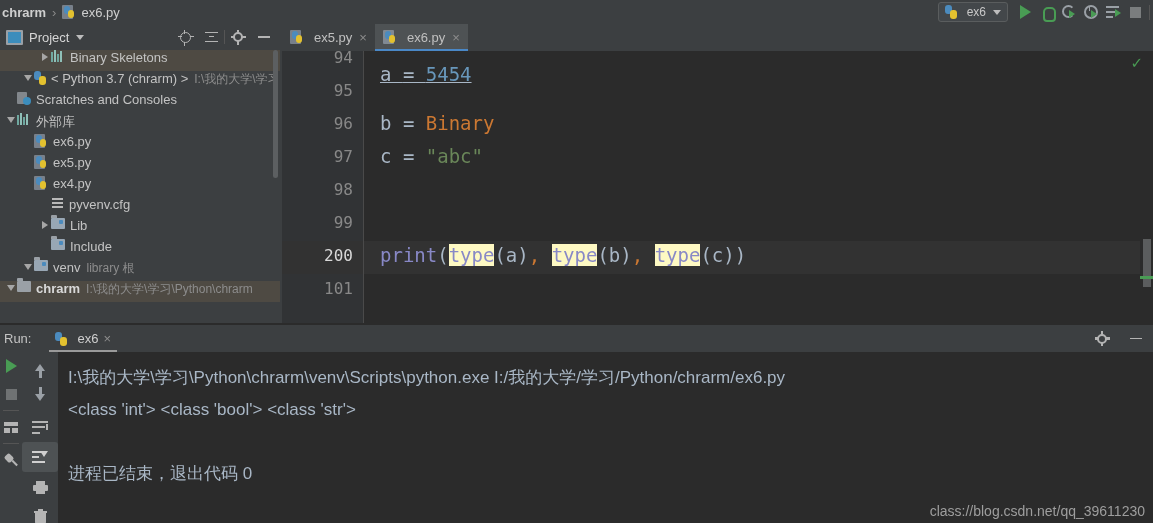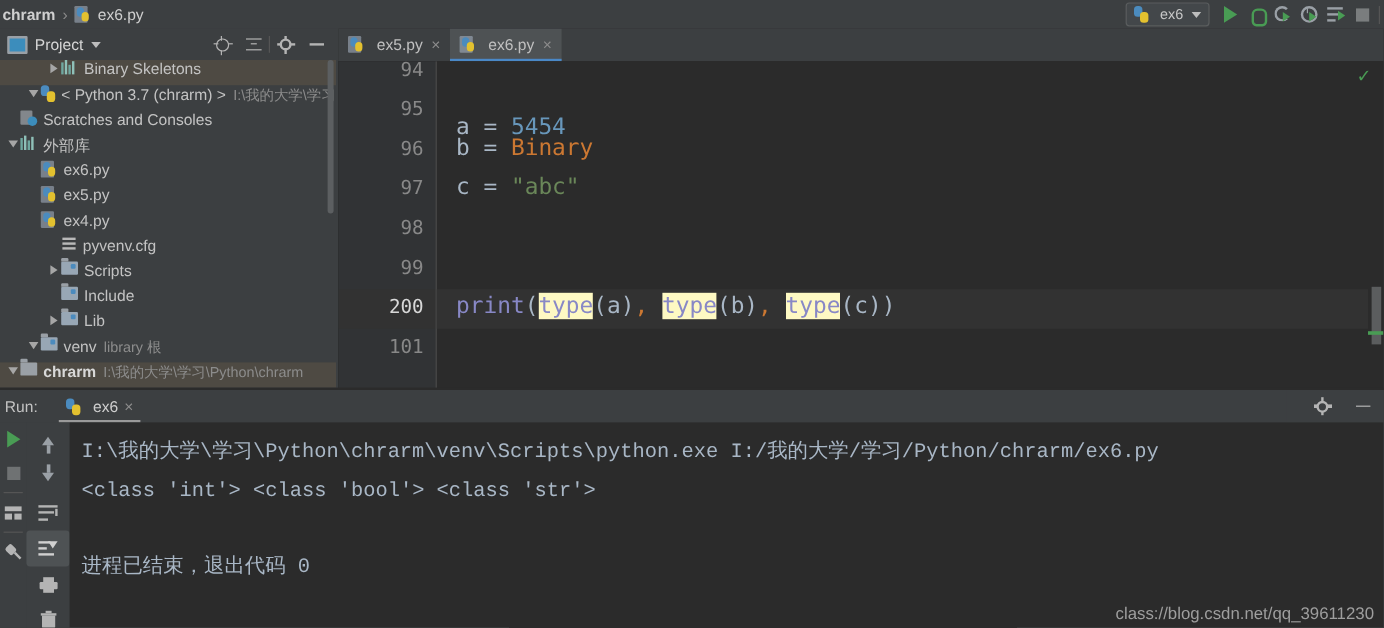--- a/index.html
+++ b/index.html
@@ -213,21 +213,21 @@
   .trash i{position:absolute;left:1px;top:3px;width:11px;height:11px;background:#b4b4b4;border-radius:0 0 2px 2px;}
   .trash u{position:absolute;left:0;top:1px;width:13px;height:2px;background:#b4b4b4;}
   .trash b{position:absolute;left:4px;top:-1px;width:5px;height:2px;background:#b4b4b4;}
   .pin{position:relative;width:15px;height:15px;transform:rotate(-45deg);}
   .pin i{position:absolute;left:4px;top:0;width:7px;height:8px;background:#b4b4b4;border-radius:2px;}
   .pin u{position:absolute;left:6.5px;top:8px;width:2px;height:7px;background:#b4b4b4;}
   .stopsq2{width:11px;height:11px;background:#6f7273;}
 
   .console{
     position:absolute;left:58px;top:352px;width:1095px;height:171px;background:#2b2b2b;
-    font-family:Liberation Mono, monospace;
+    font-family:Liberation Sans, sans-serif;
     font-size:17px;color:#a9b7c6;padding:10px 0 0 10px;box-sizing:border-box;
     white-space:nowrap;overflow:hidden;
   }
   .cline{height:32px;line-height:32px;}
   .watermark{
     position:absolute;right:8px;bottom:4px;color:#9e9e9e;font-size:14px;
     font-family:"Liberation Sans","DejaVu Sans",sans-serif;
   }
   .divider{position:absolute;left:0;top:323px;width:1153px;height:2px;background:#2b2b2b;}
 </style>
@@ -409,35 +409,27 @@
           <s></s>
         </span>
         <span class="lbl">pyvenv.cfg</span>
       </div>
       <div class="row">
         <span class="indent" style="width: 38px;"></span>
         <span class="tw">
           <span class="tw-right"></span>
         </span>
         <span class="folder blue"></span>
-        <span class="lbl">Scripts</span>
+        <span class="lbl">Lib</span>
       </div>
       <div class="row">
         <span class="indent" style="width: 38px;"></span>
         <span class="tw"></span>
         <span class="folder blue"></span>
         <span class="lbl">Include</span>
-      </div>
-      <div class="row">
-        <span class="indent" style="width: 38px;"></span>
-        <span class="tw">
-          <span class="tw-right"></span>
-        </span>
-        <span class="folder blue"></span>
-        <span class="lbl">Lib</span>
       </div>
       <div class="row">
         <span class="indent" style="width: 21px;"></span>
         <span class="tw">
           <span class="tw-down"></span>
         </span>
         <span class="folder blue"></span>
         <span class="lbl">venv</span>
         <span class="path">library 根</span>
       </div>
@@ -481,21 +473,21 @@
           <div class="gutter-line" style="top: 63px;">96</div>
           <div class="gutter-line" style="top: 96px;">97</div>
           <div class="gutter-line" style="top: 129px;">98</div>
           <div class="gutter-line" style="top: 162px;">99</div>
           <div style="position: absolute; left: 0px; right: 0px; height: 33px; background: rgb(50, 50, 50); top: 190px;"></div>
           <div class="gutter-line cur" style="top: 195px;">200</div>
           <div class="gutter-line" style="top: 228px;">101</div>
         </div>
       <div class="gutter-sep"></div>
       <div class="code-area" id="codearea">
-          <div class="cl" style="top: 44px;"><span class="punct">a </span><span class="punct">= </span><span class="num">5454</span></div>
+          <div class="cl" style="top: 12px; text-decoration: underline;"><span class="punct">a </span><span class="punct">= </span><span class="num">5454</span></div>
           <div class="cl" style="top: 61px;"><span class="punct">b </span><span class="punct">= </span><span class="kw">Binary</span></div>
           <div class="cl" style="top: 94px;"><span class="punct">c </span><span class="punct">= </span><span class="str">"abc"</span></div>
           <div class="curline" style="top: 190px;"></div>
           <div class="cl" style="top: 193px;"><span class="fn">print</span><span class="punct">(</span><span class="fn hl">type</span><span class="punct">(a)</span><span class="comma">,</span><span class="punct"> </span><span class="fn hl">type</span><span class="punct">(b)</span><span class="comma">,</span><span class="punct"> </span><span class="fn hl">type</span><span class="punct">(c))</span></div>
         </div>
       <div class="ed-scroll-track">
         <div class="ed-scroll-thumb"></div>
         <div class="ed-marker"></div>
       </div>
       <div class="check-mark">✓</div>

